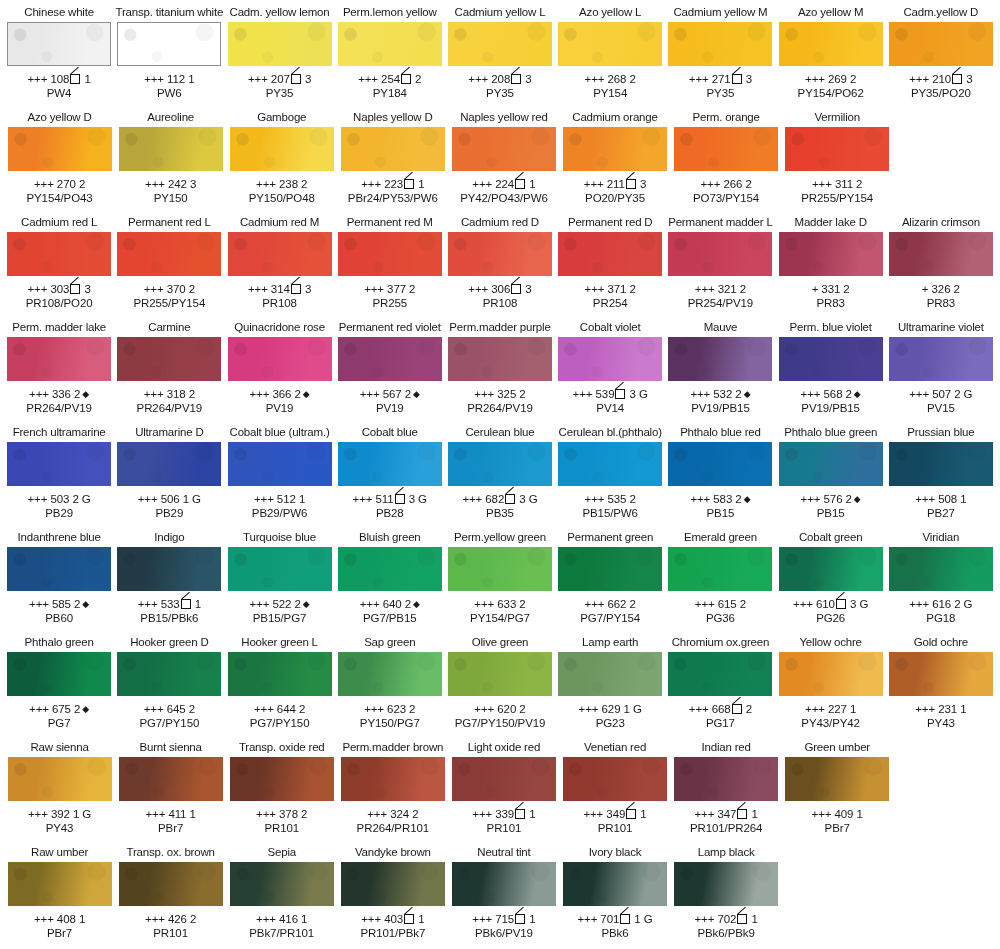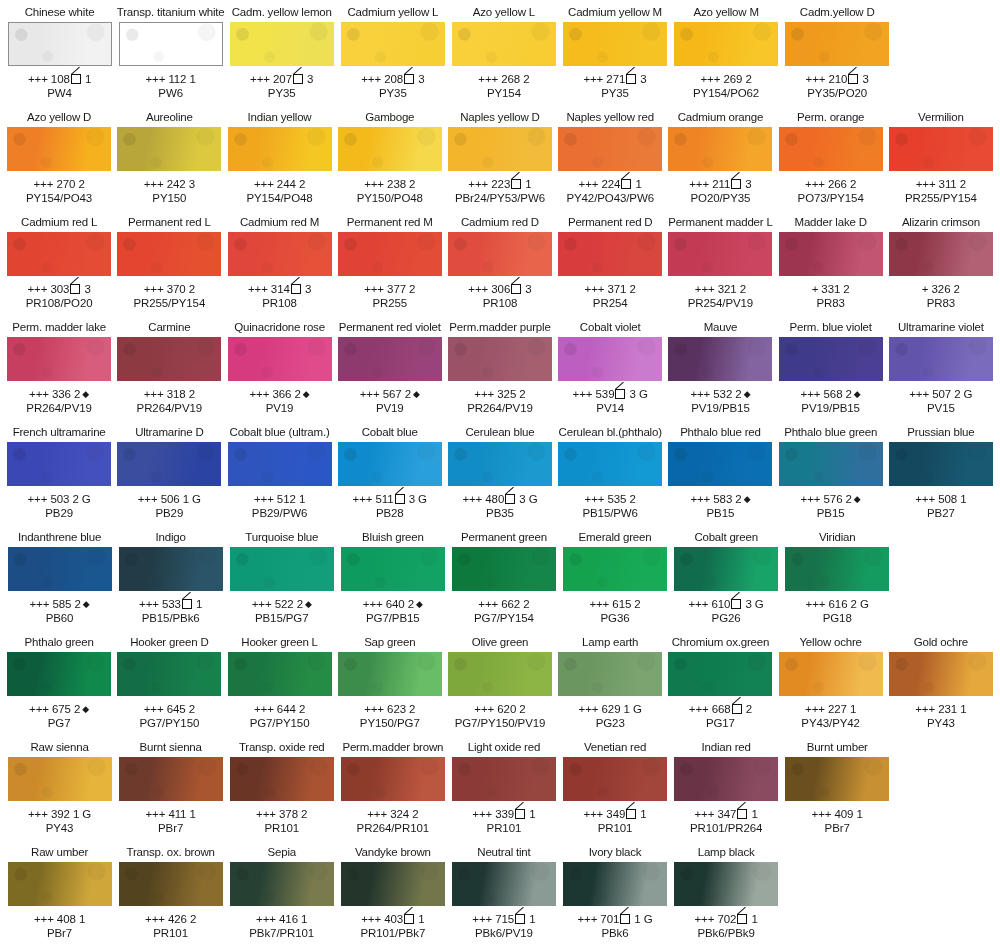--- a/index.html
+++ b/index.html
@@ -107,20 +107,28 @@
       </div>
       <div class="cell">
         <div class="pname">Cadm. yellow lemon</div>
         <div class="swatch" style="background: linear-gradient(100deg, rgb(242, 227, 74) 0%, rgb(242, 227, 74) 30%, rgb(237, 224, 85) 78%, rgb(237, 224, 85) 100%);">
           <div class="tex"></div>
         </div>
         <div class="code"><span>+++ 207</span><span class="sq"></span> <span>3</span></div>
         <div class="pig">PY35</div>
       </div>
       <div class="cell">
+        <div class="pname">Perm.lemon yellow</div>
+        <div class="swatch" style="background: linear-gradient(100deg, rgb(245, 225, 85) 0%, rgb(245, 225, 85) 30%, rgb(243, 222, 80) 78%, rgb(243, 222, 80) 100%);">
+          <div class="tex"></div>
+        </div>
+        <div class="code"><span>+++ 254</span><span class="sq"></span> <span>2</span></div>
+        <div class="pig">PY184</div>
+      </div>
+      <div class="cell">
         <div class="pname">Cadmium yellow L</div>
         <div class="swatch" style="background: linear-gradient(100deg, rgb(248, 210, 60) 0%, rgb(248, 210, 60) 30%, rgb(246, 207, 53) 78%, rgb(246, 207, 53) 100%);">
           <div class="tex"></div>
         </div>
         <div class="code"><span>+++ 208</span><span class="sq"></span> <span>3</span></div>
         <div class="pig">PY35</div>
       </div>
       <div class="cell">
         <div class="pname">Azo yellow L</div>
         <div class="swatch" style="background: linear-gradient(100deg, rgb(249, 208, 58) 0%, rgb(249, 208, 58) 30%, rgb(247, 205, 51) 78%, rgb(247, 205, 51) 100%);">
@@ -165,28 +173,20 @@
       </div>
       <div class="cell">
         <div class="pname">Aureoline</div>
         <div class="swatch" style="background: linear-gradient(100deg, rgb(184, 166, 58) 0%, rgb(184, 166, 58) 30%, rgb(221, 201, 63) 78%, rgb(221, 201, 63) 100%);">
           <div class="tex"></div>
         </div>
         <div class="code"><span>+++ 242</span> <span>3</span></div>
         <div class="pig">PY150</div>
       </div>
       <div class="cell">
-        <div class="pname">Indian yellow</div>
-        <div class="swatch" style="background: linear-gradient(100deg, rgb(240, 167, 30) 0%, rgb(240, 167, 30) 30%, rgb(245, 199, 35) 78%, rgb(245, 199, 35) 100%);">
-          <div class="tex"></div>
-        </div>
-        <div class="code"><span>+++ 244</span> <span>2</span></div>
-        <div class="pig">PY154/PO48</div>
-      </div>
-      <div class="cell">
         <div class="pname">Gamboge</div>
         <div class="swatch" style="background: linear-gradient(100deg, rgb(244, 186, 28) 0%, rgb(244, 186, 28) 30%, rgb(246, 217, 74) 78%, rgb(246, 217, 74) 100%);">
           <div class="tex"></div>
         </div>
         <div class="code"><span>+++ 238</span> <span>2</span></div>
         <div class="pig">PY150/PO48</div>
       </div>
       <div class="cell">
         <div class="pname">Naples yellow D</div>
         <div class="swatch" style="background: linear-gradient(100deg, rgb(243, 181, 43) 0%, rgb(243, 181, 43) 30%, rgb(242, 188, 58) 78%, rgb(242, 188, 58) 100%);">
@@ -407,21 +407,21 @@
           <div class="tex"></div>
         </div>
         <div class="code"><span>+++ 511</span><span class="sq"></span> <span>3</span> <span>G</span></div>
         <div class="pig">PB28</div>
       </div>
       <div class="cell">
         <div class="pname">Cerulean blue</div>
         <div class="swatch" style="background: linear-gradient(100deg, rgb(18, 140, 196) 0%, rgb(18, 140, 196) 30%, rgb(26, 154, 207) 78%, rgb(26, 154, 207) 100%);">
           <div class="tex"></div>
         </div>
-        <div class="code"><span>+++ 480</span><span class="sq"></span> <span>3</span> <span>G</span></div>
+        <div class="code"><span>+++ 682</span><span class="sq"></span> <span>3</span> <span>G</span></div>
         <div class="pig">PB35</div>
       </div>
       <div class="cell">
         <div class="pname">Cerulean bl.(phthalo)</div>
         <div class="swatch" style="background: linear-gradient(100deg, rgb(13, 143, 203) 0%, rgb(13, 143, 203) 30%, rgb(19, 153, 211) 78%, rgb(19, 153, 211) 100%);">
           <div class="tex"></div>
         </div>
         <div class="code"><span>+++ 535</span> <span>2</span></div>
         <div class="pig">PB15/PW6</div>
       </div>
@@ -477,20 +477,28 @@
       </div>
       <div class="cell">
         <div class="pname">Bluish green</div>
         <div class="swatch" style="background: linear-gradient(100deg, rgb(14, 155, 95) 0%, rgb(14, 155, 95) 30%, rgb(18, 162, 100) 78%, rgb(18, 162, 100) 100%);">
           <div class="tex"></div>
         </div>
         <div class="code"><span>+++ 640</span> <span>2</span><span class="dia">◆</span></div>
         <div class="pig">PG7/PB15</div>
       </div>
       <div class="cell">
+        <div class="pname">Perm.yellow green</div>
+        <div class="swatch" style="background: linear-gradient(100deg, rgb(92, 184, 75) 0%, rgb(92, 184, 75) 30%, rgb(105, 191, 82) 78%, rgb(105, 191, 82) 100%);">
+          <div class="tex"></div>
+        </div>
+        <div class="code"><span>+++ 633</span> <span>2</span></div>
+        <div class="pig">PY154/PG7</div>
+      </div>
+      <div class="cell">
         <div class="pname">Permanent green</div>
         <div class="swatch" style="background: linear-gradient(100deg, rgb(13, 122, 61) 0%, rgb(13, 122, 61) 30%, rgb(21, 134, 74) 78%, rgb(21, 134, 74) 100%);">
           <div class="tex"></div>
         </div>
         <div class="code"><span>+++ 662</span> <span>2</span></div>
         <div class="pig">PG7/PY154</div>
       </div>
       <div class="cell">
         <div class="pname">Emerald green</div>
         <div class="swatch" style="background: linear-gradient(100deg, rgb(20, 162, 79) 0%, rgb(20, 162, 79) 30%, rgb(24, 171, 87) 78%, rgb(24, 171, 87) 100%);">
@@ -641,21 +649,21 @@
       </div>
       <div class="cell">
         <div class="pname">Indian  red</div>
         <div class="swatch" style="background: linear-gradient(100deg, rgb(106, 51, 70) 0%, rgb(106, 51, 70) 30%, rgb(138, 75, 96) 78%, rgb(138, 75, 96) 100%);">
           <div class="tex"></div>
         </div>
         <div class="code"><span>+++ 347</span><span class="sq"></span> <span>1</span></div>
         <div class="pig">PR101/PR264</div>
       </div>
       <div class="cell">
-        <div class="pname">Burnt umber</div>
+        <div class="pname">Green umber</div>
         <div class="swatch" style="background: linear-gradient(100deg, rgb(107, 79, 31) 0%, rgb(107, 79, 31) 30%, rgb(199, 145, 51) 78%, rgb(199, 145, 51) 100%);">
           <div class="tex"></div>
         </div>
         <div class="code"><span>+++ 409</span> <span>1</span></div>
         <div class="pig">PBr7</div>
       </div>
     </div>
     <div class="row">
       <div class="cell">
         <div class="pname">Raw umber</div>

